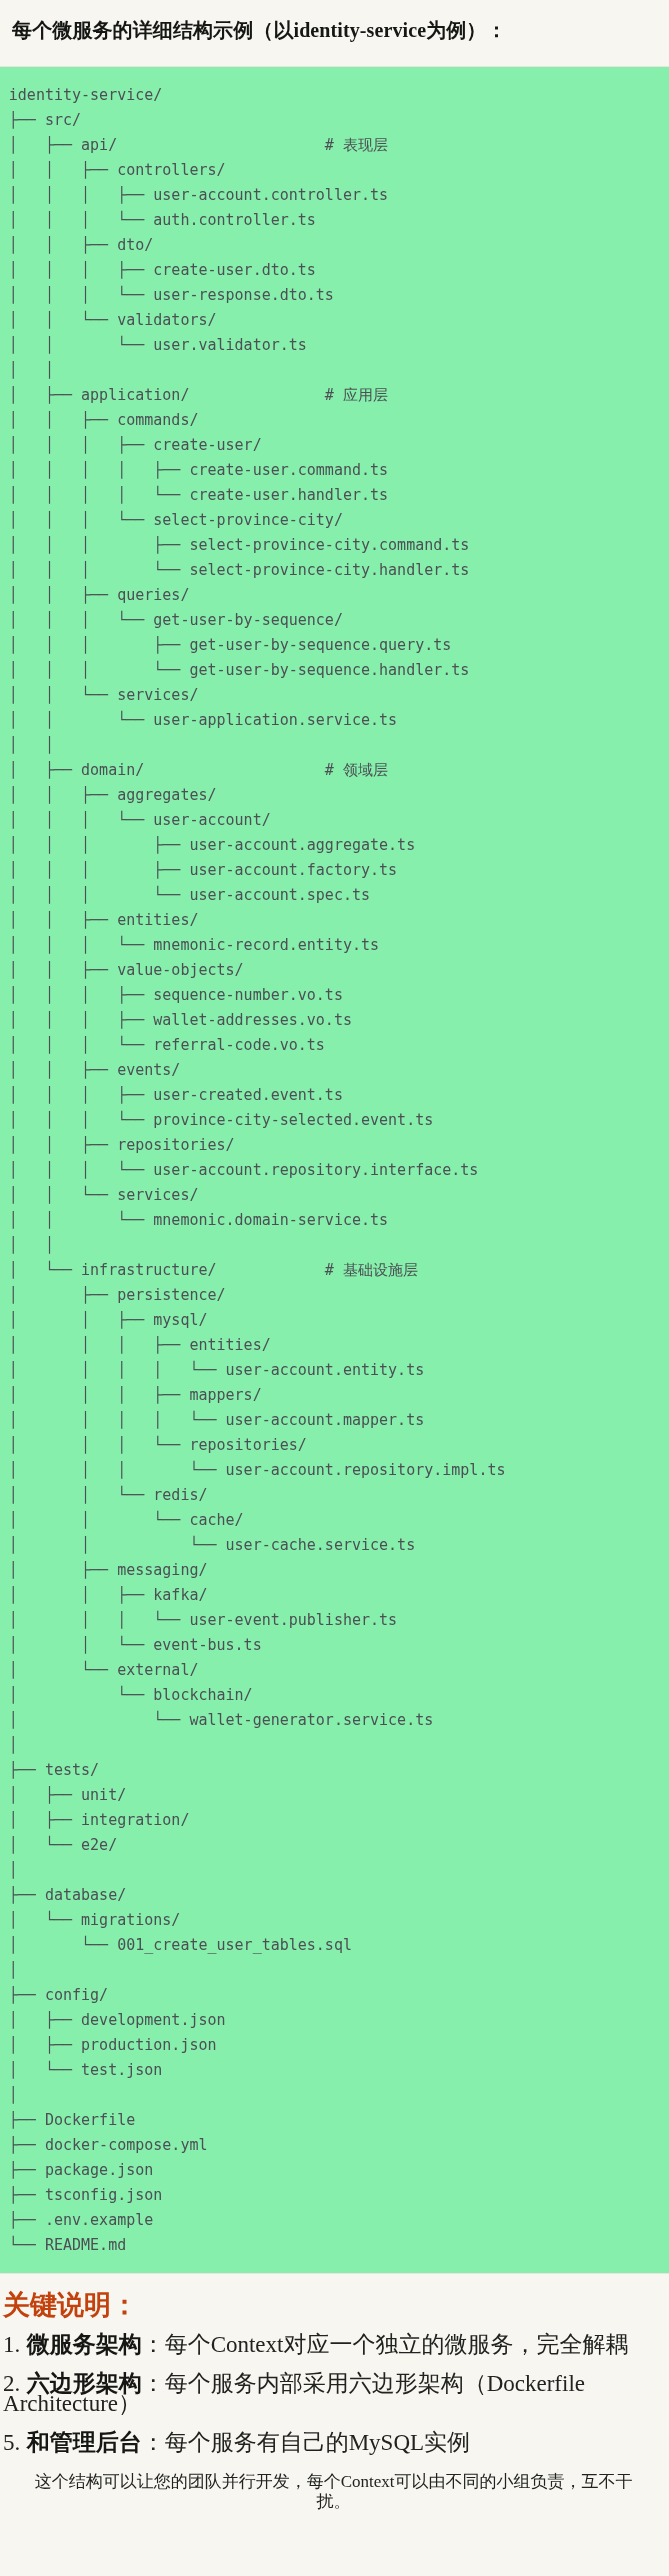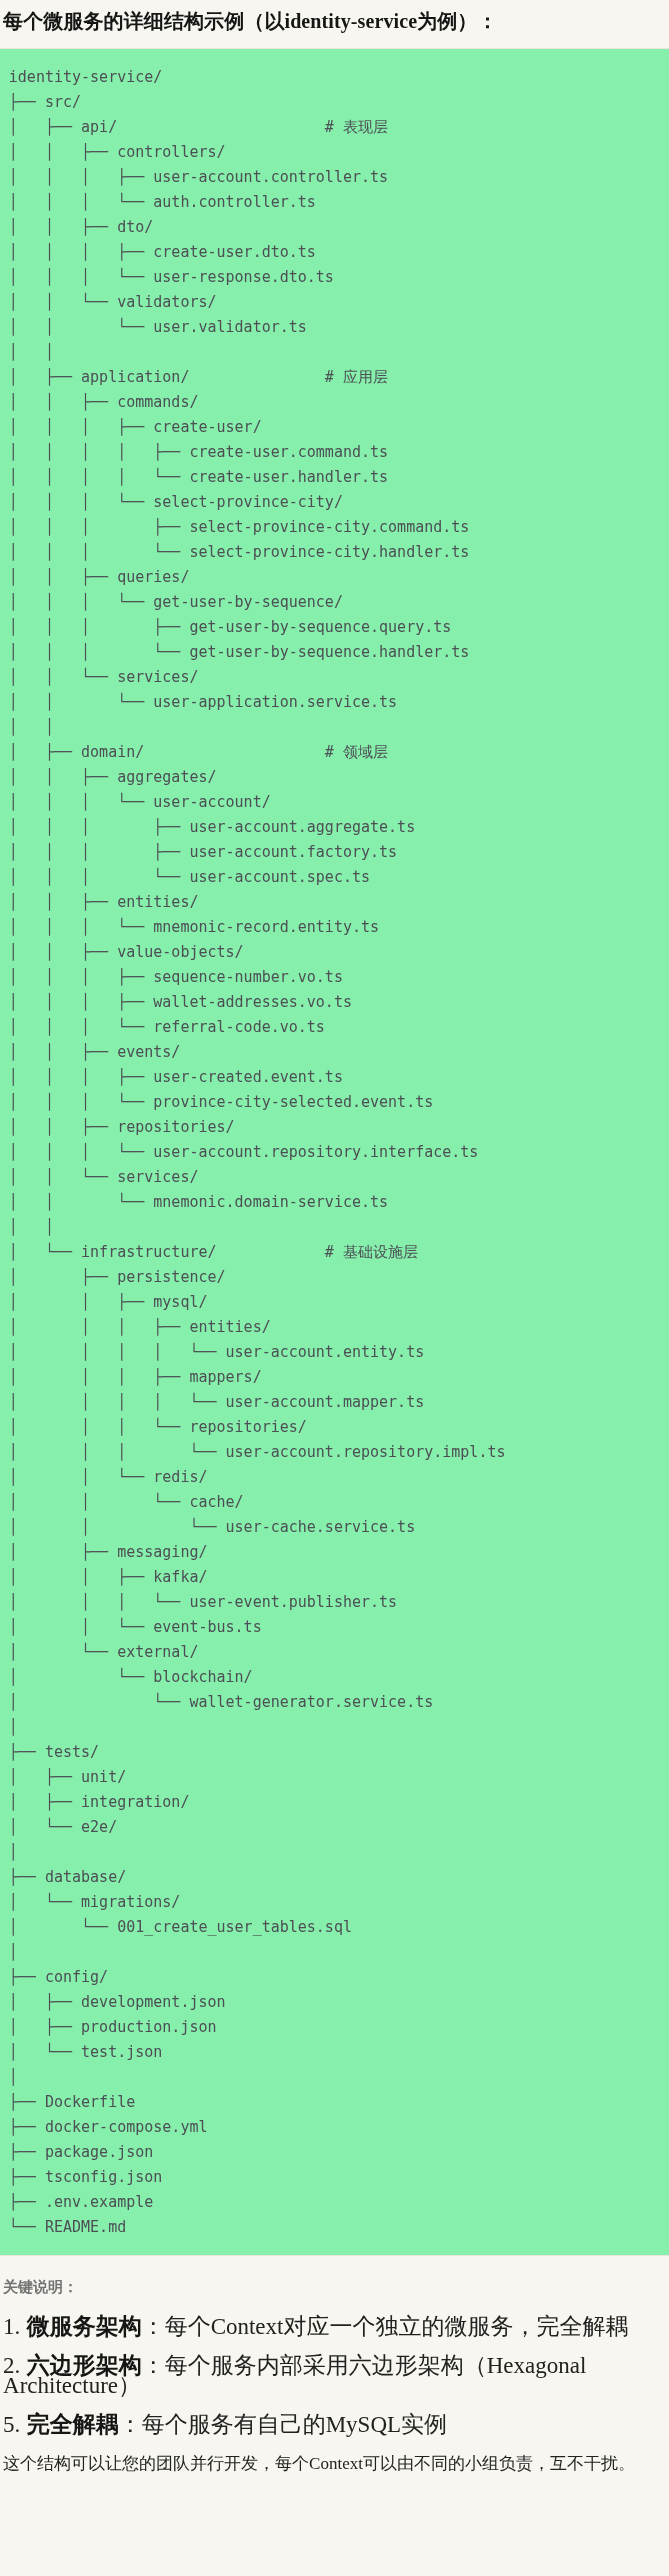--- a/index.html
+++ b/index.html
@@ -6,21 +6,21 @@
   body {
     width: 669px;
     background: #f7f6f0;
     color: #1d1d1b;
     font-family: "Liberation Serif", serif;
     -webkit-font-smoothing: antialiased;
   }
   .page { width: 669px; min-height: 2576px; box-sizing: border-box; padding-bottom: 15px; }
 
   .title {
-    margin: 0;
+    margin: 9px;
     padding: 8.8px 5px 13.8px 3.1px;
     font-size: 20px;
     line-height: 25px;
     font-weight: 700;
     color: #161614;
     letter-spacing: 0.1px;
   }
 
   .code-block {
     background: #86efac;
@@ -34,38 +34,39 @@
     font-family: "DejaVu Sans Mono", "Liberation Mono", monospace;
     font-size: 15px;
     line-height: 25px;
     color: #4c4f54;
     white-space: pre;
   }
 
   .notes { padding: 0 5px 0 3.1px; }
   .notes-heading {
     margin: 19px 0 16.3px 0;
-    font-size: 15px;
+    font-size: 27px;
     line-height: 25px;
     font-weight: 700;
-    color: #737373;
+    color: #c2410c;
   }
   .note-item {
     font-size: 23px;
     line-height: 20px;
     margin: 0 0 19px 0;
     color: #222220;
   }
   .note-num { display: inline-block; margin-right: 6.3px; }
   .note-term { font-weight: 700; color: #161614; }
   .closing {
     font-size: 17px;
     line-height: 20px;
-    margin: 0;
+    margin: 15px;
     color: #222220;
+    text-align: center;
   }
 </style>
 </head>
 <body>
 
 <div class="page">
 
   <h2 class="title">每个微服务的详细结构示例（以identity-service为例）：</h2>
 
   <section class="code-block">
@@ -156,21 +157,21 @@
 ├── tsconfig.json
 ├── .env.example
 └── README.md</pre>
   </section>
 
   <section class="notes">
     <h3 class="notes-heading">关键说明：</h3>
 
     <div>
         <div class="note-item"><span class="note-num">1.</span><strong class="note-term">微服务架构</strong><span>：每个Context对应一个独立的微服务，完全解耦</span></div>
-        <div class="note-item"><span class="note-num">2.</span><strong class="note-term">六边形架构</strong><span>：每个服务内部采用六边形架构（Hexagonal Architecture）</span></div>
-        <div class="note-item"><span class="note-num">5.</span><strong class="note-term">完全解耦</strong><span>：每个服务有自己的MySQL实例</span></div>
+        <div class="note-item"><span class="note-num">2.</span><strong class="note-term">六边形架构</strong><span>：每个服务内部采用六边形架构（Dockerfile Architecture）</span></div>
+        <div class="note-item"><span class="note-num">5.</span><strong class="note-term">和管理后台</strong><span>：每个服务有自己的MySQL实例</span></div>
       </div>
 
     <p class="closing">这个结构可以让您的团队并行开发，每个Context可以由不同的小组负责，互不干扰。</p>
   </section>
 
 </div>
 
 
 </body></html>

